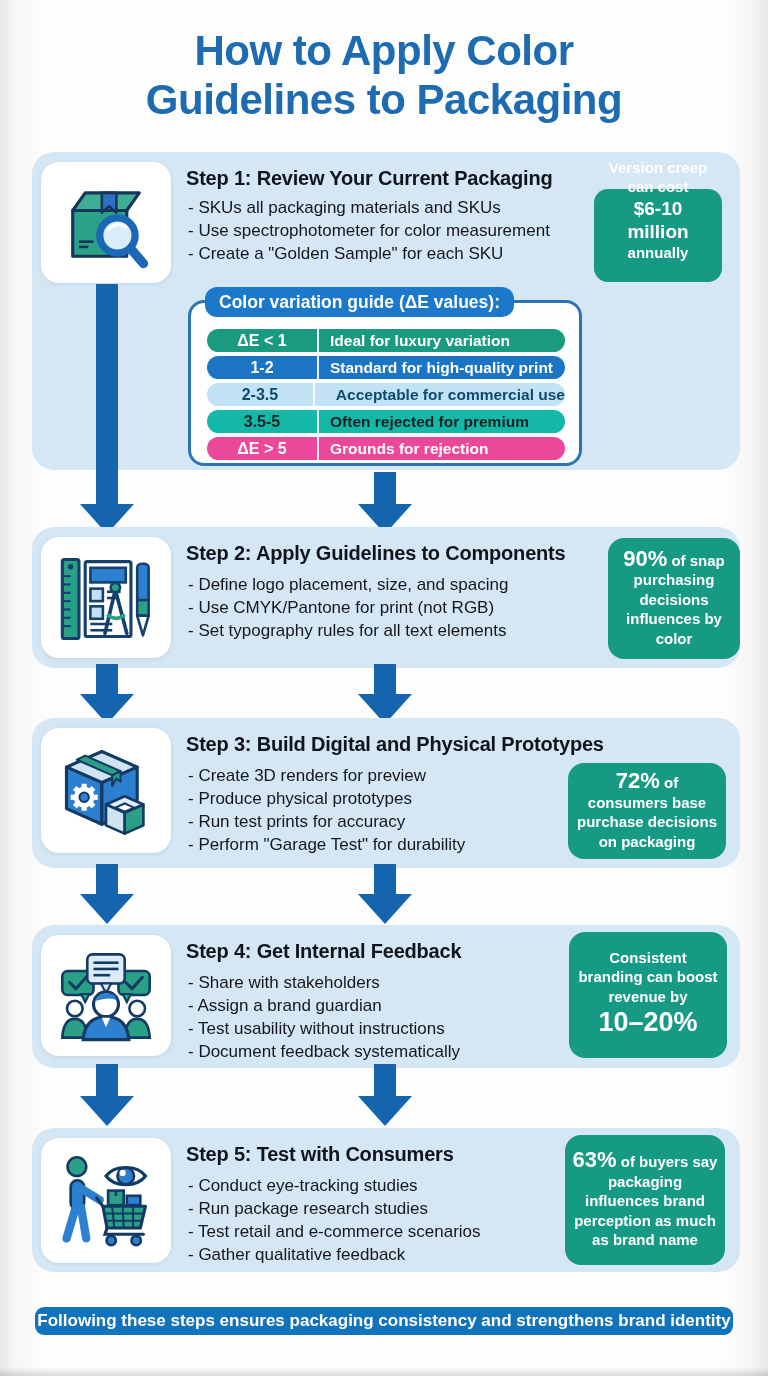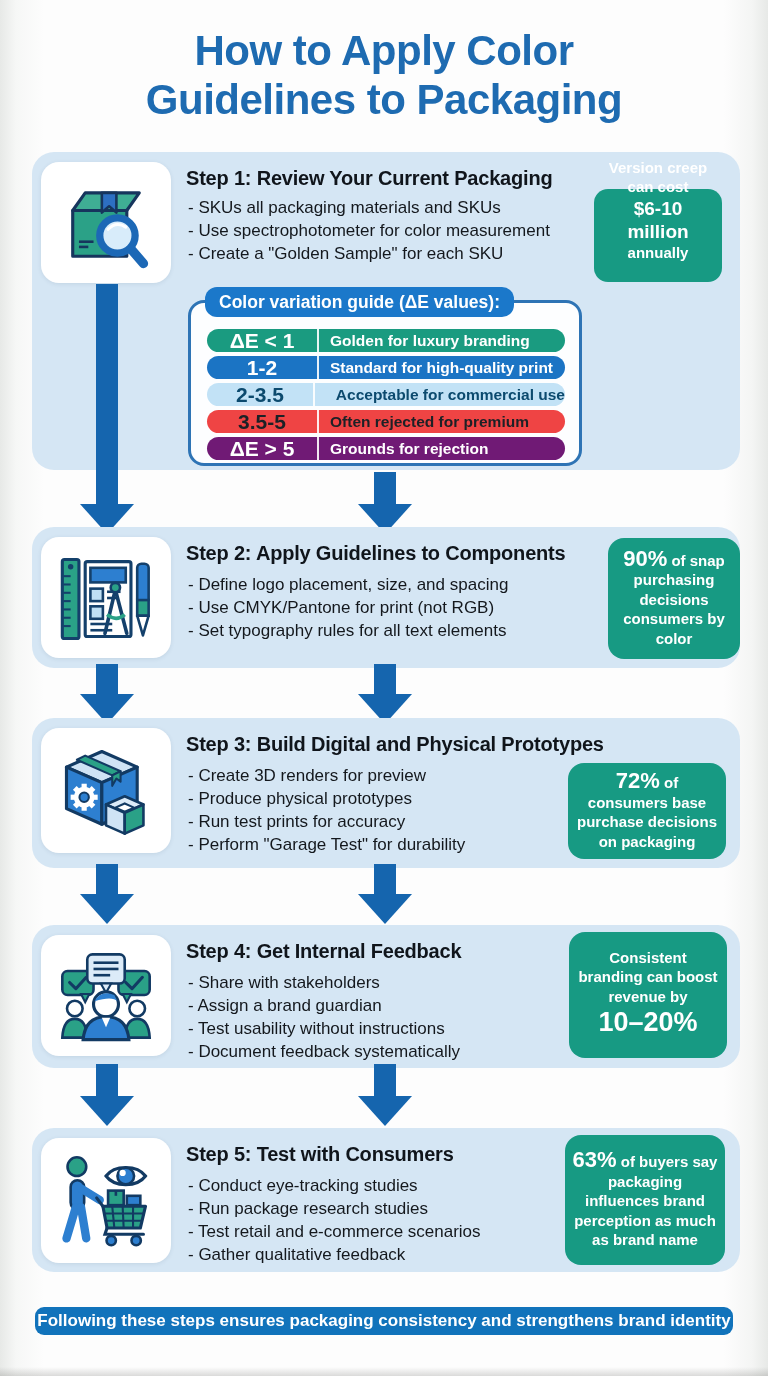--- a/index.html
+++ b/index.html
@@ -96,21 +96,21 @@
     background:var(--table-header);border-radius:12px;
     color:#fff;font-weight:700;font-size:17.5px;line-height:30px;
     padding:0 14px;white-space:nowrap;
   }
   .guide-rows{position:absolute;left:19px;top:42px;width:358px;}
   .guide-row{
     display:flex;align-items:center;height:23px;margin-bottom:4px;
     border-radius:12px;overflow:hidden;font-weight:600;
   }
   .guide-row .range{
-    width:112px;text-align:center;font-size:21px;
+    width:112px;text-align:center;font-size:16px;
     border-right:2px solid rgba(255,255,255,0.9);
     align-self:stretch;display:flex;align-items:center;justify-content:center;
   }
   .guide-row .desc{
     flex:1;padding-left:11px;font-size:15.5px;white-space:nowrap;
   }
   
   .arrow{position:absolute;width:54px;display:flex;flex-direction:column;align-items:center;}
   .arrow .shaft{width:22px;background:var(--arrow-blue);}
   .arrow .head{
@@ -161,35 +161,35 @@
         <div class="badge-part big">$6-10 million</div>
         <div class="badge-part">annually</div>
       </div>
 
     <div class="guide">
       <div class="guide-panel"></div>
       <div class="guide-header">Color variation guide (ΔE values):</div>
       <div class="guide-rows">
           <div class="guide-row" style="background: rgb(26, 155, 128); color: rgb(255, 255, 255);">
             <span class="range">ΔE &lt; 1</span>
-            <span class="desc">Golden for luxury branding</span>
+            <span class="desc">Ideal for luxury variation</span>
           </div>
           <div class="guide-row" style="background: rgb(27, 116, 196); color: rgb(255, 255, 255);">
             <span class="range">1-2</span>
             <span class="desc">Standard for high-quality print</span>
           </div>
           <div class="guide-row" style="background: rgb(194, 226, 246); color: #0c4a6e; gap: 10px;">
             <span class="range">2-3.5</span>
             <span class="desc">Acceptable for commercial use</span>
           </div>
-          <div class="guide-row" style="background: #ef4444; color: rgb(28, 33, 38);">
+          <div class="guide-row" style="background: #14b8a6; color: rgb(28, 33, 38);">
             <span class="range">3.5-5</span>
             <span class="desc">Often rejected for premium</span>
           </div>
-          <div class="guide-row" style="background: #701a75; color: rgb(255, 255, 255);">
+          <div class="guide-row" style="background: #ec4899; color: rgb(255, 255, 255);">
             <span class="range">ΔE &gt; 5</span>
             <span class="desc">Grounds for rejection</span>
           </div>
         </div>
     </div>
   </section>
 
   <div class="arrow" style="left:80px;top:284px;">
     <div class="shaft" style="height:220px"></div>
       <div class="head"></div>
@@ -228,21 +228,21 @@
         <polygon points="80,67 91,67 85.5,86" fill="#ffffff" stroke="#14406b" stroke-width="2.5" stroke-linejoin="round"></polygon>
       </svg>
     </div>
     <h2 class="step-heading">Step 2: Apply Guidelines to Components</h2>
     <div class="bullets">
         <div class="bullet">- Define logo placement, size, and spacing</div>
         <div class="bullet">- Use CMYK/Pantone for print (not RGB)</div>
         <div class="bullet">- Set typography rules for all text elements</div>
       </div>
     <div class="badge inline">
-        <p><span class="badge-part big">90%</span><span class="badge-part"> of snap purchasing decisions consumers by color</span></p>
+        <p><span class="badge-part big">90%</span><span class="badge-part"> of snap purchasing decisions influences by color</span></p>
       </div>
   </section>
 
   <div class="arrow" style="left:80px;top:664px;">
     <div class="shaft" style="height:30px"></div>
       <div class="head"></div>
   </div>
   <div class="arrow" style="left:358px;top:664px;">
     <div class="shaft" style="height:30px"></div>
       <div class="head"></div>

